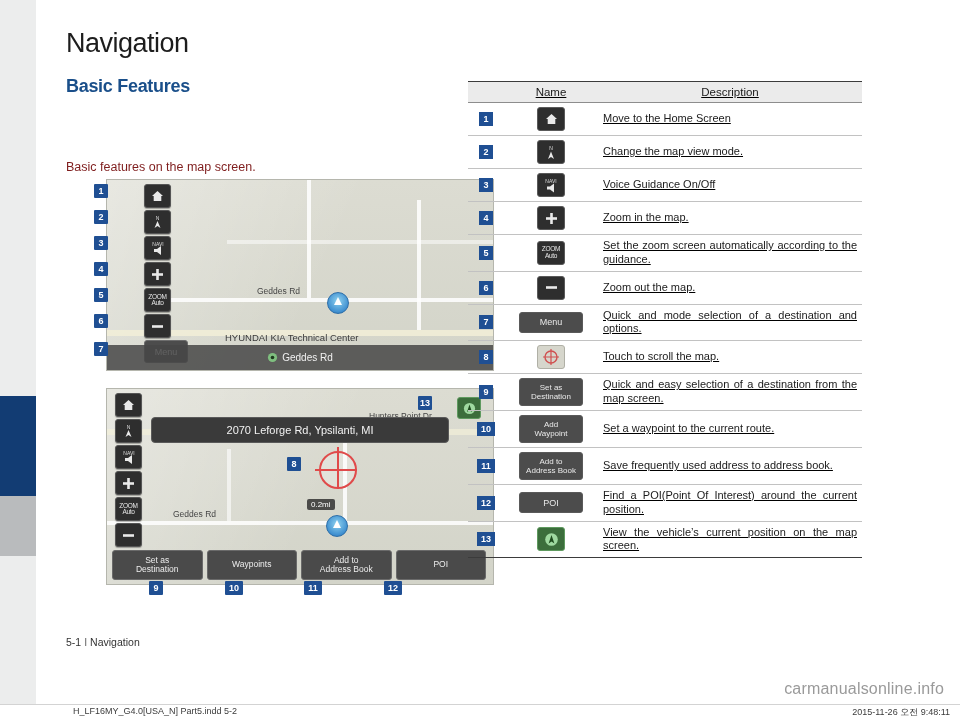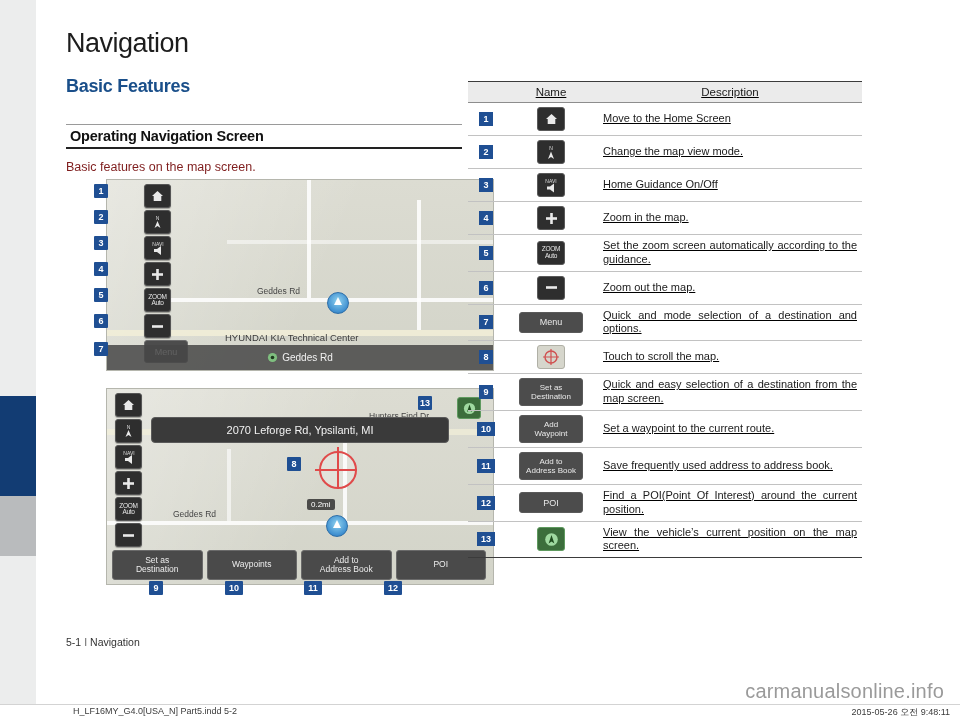--- a/index.html
+++ b/index.html
@@ -296,21 +296,21 @@
   }
   .footer-right {
     position: absolute;
     right: 10px; top: 706px;
     font-size: 9px;
     color: #3b3b3b;
   }
   .bottom-watermark {
     position: absolute;
     right: 16px; top: 680px;
-    font-size: 20px;
+    font-size: 16px;
     color: #9a9a9a;
     letter-spacing: 0.2px;
   }
   
   .pos-marker {
     position: absolute;
     width: 20px; height: 20px;
     border-radius: 50%;
     background: radial-gradient(circle at 50% 40%, #8fd2ef 0%, #3f8fd0 70%, #2a6aa8 100%);
     border: 1px solid #2d6ea8;
@@ -364,25 +364,20 @@
   <div class="edge-bar light" style="top:0;height:396px;"></div>
   <div class="edge-bar blue" style="top:396px;height:100px;"></div>
   <div class="edge-bar gray" style="top:496px;height:60px;"></div>
   <div class="edge-bar light" style="top:556px;height:148px;"></div>
 
   <div class="content">
 
     <h1 class="doc-title">Navigation</h1>
     <h2 class="section-title">Basic Features</h2>
 
-    <div class="subsection">
-      <div class="rule-top"></div>
-      <div class="sub-title">Operating Navigation Screen</div>
-      <div class="rule-bottom"></div>
-    </div>
 
     <div class="body-text">Basic features on the map screen.</div>
 
     <div class="map-shot" id="map1">
       <div class="map-bg"></div>
       <div class="road h" style="left:60px;top:118px;width:326px;"></div>
       <div class="road h major" style="left:0;top:150px;width:386px;"></div>
       <div class="road v" style="left:200px;top:0;height:118px;"></div>
       <div class="road v" style="left:310px;top:20px;height:130px;"></div>
       <div class="road h" style="left:120px;top:60px;width:266px;opacity:.5;"></div>
@@ -443,21 +438,21 @@
     <div class="badge" style="position:absolute;left:28px;top:314px;">6</div>
     <div class="badge" style="position:absolute;left:28px;top:342px;">7</div>
 
     <div class="map-shot" id="map2">
       <div class="map-bg"></div>
       <div class="road h" style="left:0;top:132px;width:386px;"></div>
       <div class="road h major" style="left:0;top:40px;width:386px;opacity:.7;"></div>
       <div class="road v" style="left:236px;top:40px;height:92px;"></div>
       <div class="road v" style="left:120px;top:60px;height:72px;opacity:.6;"></div>
 
-      <div class="map-label" style="left:262px;top:22px;">Hunters Find Dr</div>
+      <div class="map-label" style="left:262px;top:22px;">Hunters Point Dr</div>
       <div class="map-label" style="left:66px;top:120px;">Geddes Rd</div>
 
       <div class="mapbtn" style="left:8px;top:4px;">
         <svg width="13" height="12" viewBox="0 0 13 12">
             <path d="M6.5 1 L12 6 H10.3 V11 H2.7 V6 H1 Z" fill="#e9e9e9"></path>
           </svg>
       </div>
       <div class="mapbtn" style="left:8px;top:30px;">
         <svg width="13" height="16" viewBox="0 0 13 16">
             <text x="6.5" y="6" font-size="5" fill="#ddd" text-anchor="middle" font-family="Liberation Sans">N</text>
@@ -562,21 +557,21 @@
         <tr>
           <td class="num"><span class="tbadge">3</span></td>
           <td class="icn">
             <span class="ticon sq">
               <svg width="22" height="17" viewBox="0 0 22 17">
                   <text x="11" y="6" font-size="5" fill="#ddd" text-anchor="middle" font-family="Liberation Sans">NAVI</text>
                   <path d="M7 9.5 h3 l4-3 v9 l-4-3 H7 Z" fill="#e9e9e9"></path>
                 </svg>
             </span>
           </td>
-          <td class="dsc">Home Guidance On/Off</td>
+          <td class="dsc">Voice Guidance On/Off</td>
         </tr>
         <tr>
           <td class="num"><span class="tbadge">4</span></td>
           <td class="icn">
             <span class="ticon sq">
               <svg width="13" height="13" viewBox="0 0 13 13">
                   <rect x="5.2" y="1" width="2.6" height="11" fill="#e9e9e9"></rect>
                   <rect x="1" y="5.2" width="11" height="2.6" fill="#e9e9e9"></rect>
                 </svg>
             </span>
@@ -673,15 +668,15 @@
           <td class="dsc">View the vehicle’s current position on the map screen.</td>
         </tr>
       </tbody>
     </table>
   </div>
 
   <div class="bottom-watermark">carmanualsonline.info</div>
 
   <div class="footer-line"></div>
   <div class="footer-left">H_LF16MY_G4.0[USA_N] Part5.indd   5-2</div>
-  <div class="footer-right">2015-05-26   오전 9:48:11</div>
+  <div class="footer-right">2015-11-26   오전 9:48:11</div>
 
 </div>
 
 </body></html>

